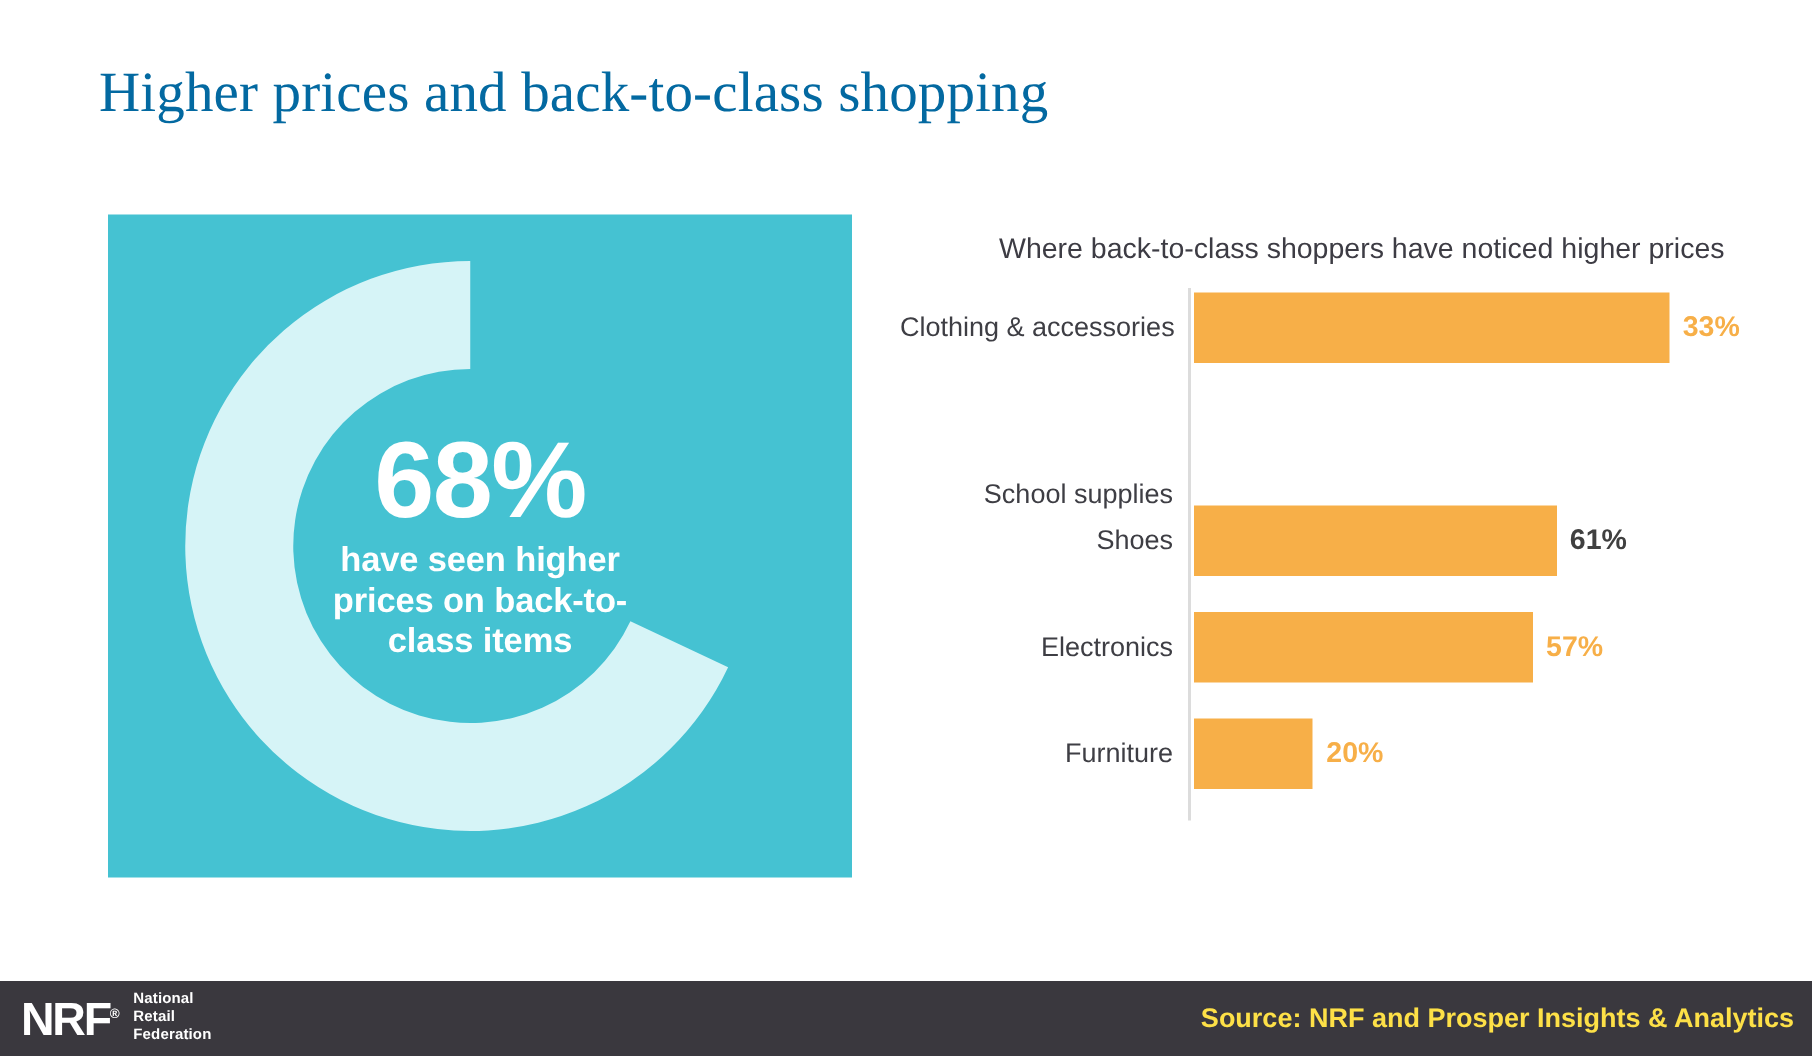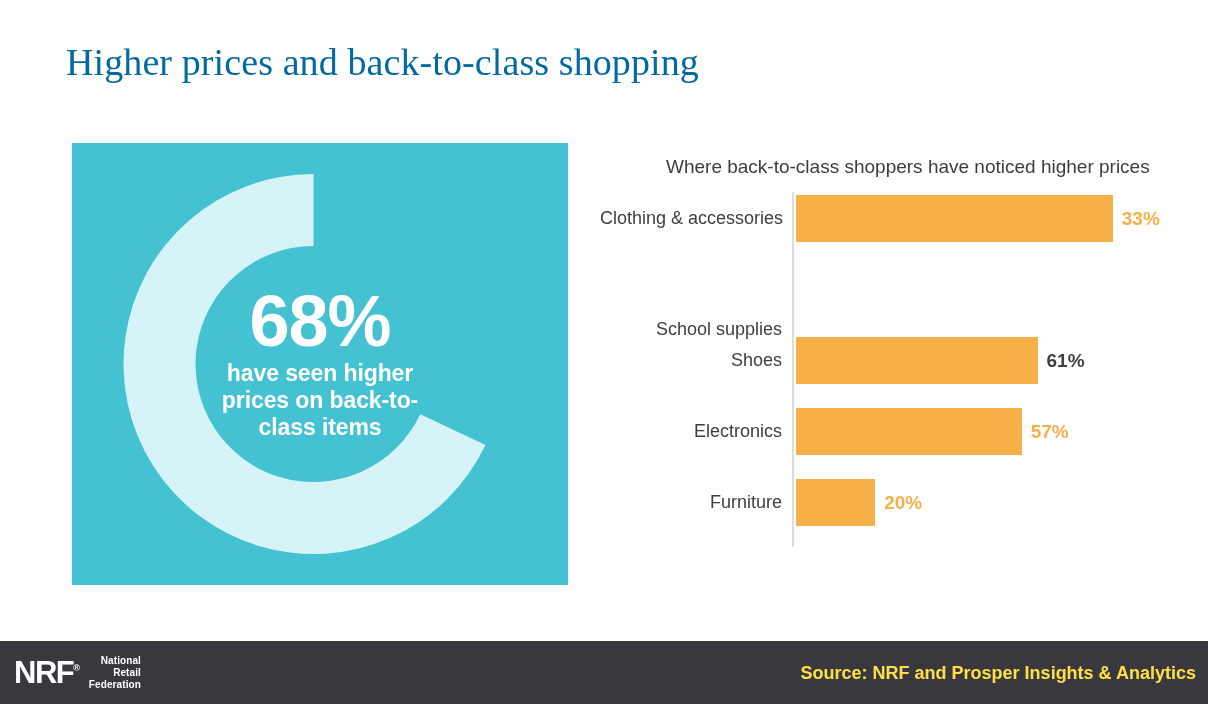--- a/index.html
+++ b/index.html
@@ -143,23 +143,22 @@
     color: #f7af48;
     white-space: nowrap;
   }
 
   
   .footer {
     position: absolute;
     left: 0;
     bottom: 0;
     width: 1208px;
-    height: 63px;
+    height: 50px;
     background: #3a383e;
-    text-align: right;
   }
   .logo {
     position: absolute;
     left: 14px;
     top: 50%;
     transform: translateY(-50%);
     display: flex;
     align-items: center;
   }
   .logo-mark {

